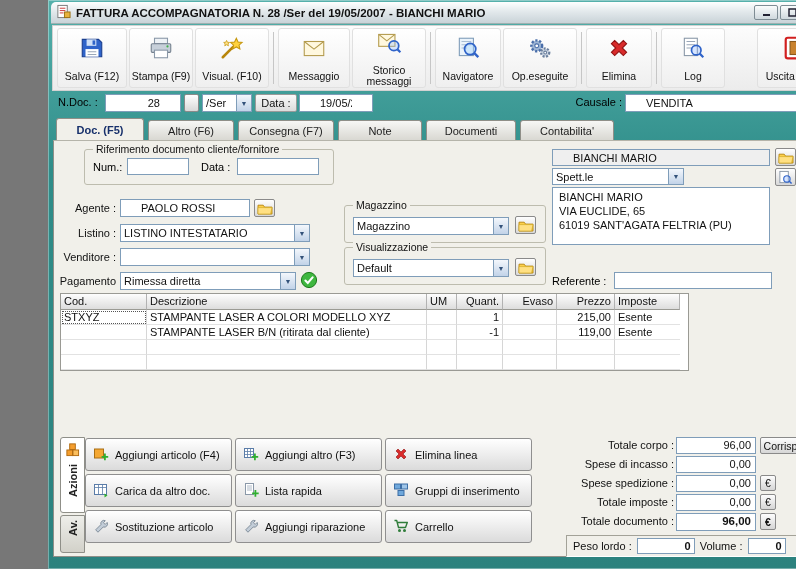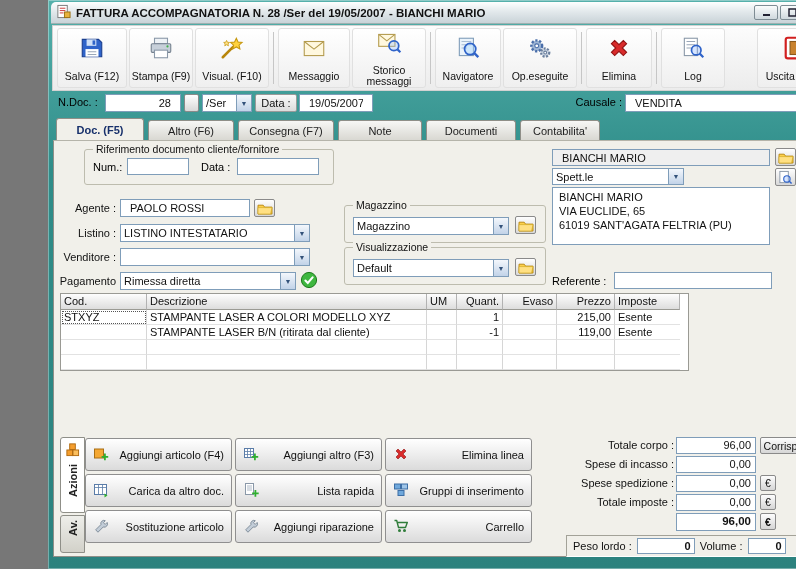--- a/index.html
+++ b/index.html
@@ -13,21 +13,21 @@
   .winbtn{width:24px;height:15px;border:1px solid #7e8c94;border-radius:2px;background:linear-gradient(180deg,#fafcfd,#cfd8dd);display:flex;align-items:center;justify-content:center;}
   .winbtn.close{width:30px;background:linear-gradient(180deg,#f59a8e,#d6321f 60%,#b3250f);border-color:#7e1d12;}
   
   .toolbar{position:absolute;top:25px;left:4px;width:788px;height:66px;background:linear-gradient(180deg,#fcfcfc,#ececec);border:1px solid #d2d2d2;display:flex;align-items:stretch;padding:2px 3px;}
   .tbtn{display:flex;flex-direction:column;align-items:center;justify-content:center;gap:8px;border:1px solid #e0e0e0;border-radius:3px;background:linear-gradient(180deg,#ffffff,#efefef);margin:0 1px;cursor:default;}
   .tbtn .lbl{font-size:10.5px;line-height:11px;text-align:center;}
   .tsep{width:1px;background:#c6c6c6;margin:4px 3px;}
   
   .docrow{position:absolute;top:93px;left:4px;width:788px;height:22px;}
   .lab{position:absolute;line-height:18px;color:#000;}
-  .field{position:absolute;height:18px;border:1px solid #7f9db9;background:#fff;font:11px "Liberation Sans",sans-serif;padding:0 9px;color:#111;}
+  .field{position:absolute;height:18px;border:1px solid #7f9db9;background:#fff;font:11px "Liberation Sans",sans-serif;padding:0 20px;color:#111;}
   .chip{position:absolute;height:18px;border:1px solid #9a9a9a;border-radius:2px;background:linear-gradient(180deg,#fafafa,#dcdcdc);text-align:center;line-height:16px;}
   .sbtn{position:absolute;width:21px;height:18px;border:1px solid #8a8a8a;border-radius:2px;background:linear-gradient(180deg,#fefefe,#d8d8d8);display:flex;align-items:center;justify-content:center;}
   .icobtn{position:absolute;display:flex;align-items:center;justify-content:center;background:none;border:none;}
   .select{position:absolute;height:18px;border:1px solid #7f9db9;background:#fff;display:flex;align-items:center;}
   .select .val{flex:1;padding:0 3px;white-space:nowrap;overflow:hidden;}
   .select .dd{width:15px;align-self:stretch;border-left:1px solid #7f9db9;background:linear-gradient(180deg,#f3f7fc,#c2d3e8);display:flex;align-items:center;justify-content:center;font-size:7px;color:#33527a;}
   
   .tabs{position:absolute;top:118px;left:8px;height:23px;display:flex;gap:4px;align-items:flex-end;}
   .tab{height:21px;display:flex;align-items:center;justify-content:center;background:linear-gradient(180deg,#f7f7f5,#d7d6d0);border:1px solid #8f8f88;border-bottom:none;border-radius:3px 3px 0 0;color:#222;}
   .tab.active{background:#f1f0ea;height:23px;font-weight:bold;color:#17306b;}
@@ -45,21 +45,21 @@
   .header .gcell{background:linear-gradient(180deg,#fdfdfd,#dddddd);border-right:1px solid #b2b2b2;border-bottom:1px solid #9a9a94;line-height:15px;}
   .c0{width:86px}.c1{width:280px}.c2{width:30px}.c3{width:46px}.c4{width:54px}.c5{width:58px}.c6{width:65px;border-right:none}
   .num{text-align:right;}
   .focuscell{outline:1px dotted #555;outline-offset:-2px;}
   
   .vtab{position:absolute;left:6px;width:25px;border:1px solid #8f8f88;border-radius:3px 0 0 3px;display:flex;flex-direction:column;align-items:center;padding:4px 0;gap:5px;}
   .vtab.active{background:#fff;}
   .vtab.inactive{background:linear-gradient(180deg,#eeeeea,#d2d1c9);}
   .vtxt{writing-mode:vertical-rl;transform:rotate(180deg);font-size:11px;font-weight:bold;color:#222;}
   .abtn{position:absolute;width:147px;height:33px;border:1px solid #8f8f8f;border-radius:3px;background:linear-gradient(180deg,#ffffff,#dbdbdb);display:flex;align-items:center;gap:6px;padding:0 7px;}
-  .abtn .albl{flex:1;text-align:right;}
+  .abtn .albl{flex:1;text-align:left;}
   
   .tlabel{position:absolute;width:108px;text-align:right;line-height:17px;}
   .tval{position:absolute;width:80px;height:17px;border:1px solid #7f9db9;background:#fff;text-align:right;padding:0 4px;line-height:15px;}
   .minibtn{position:absolute;border:1px solid #8a8a8a;border-radius:2px;background:linear-gradient(180deg,#fdfdfd,#d6d6d6);display:flex;align-items:center;justify-content:center;font-size:10.5px;}
   .pesobox{position:absolute;left:512px;top:394px;width:246px;height:22px;border:1px solid;border-color:#a3a298 #ffffff #ffffff #a3a298;display:flex;align-items:center;gap:5px;padding:0 6px;}
   .pval{height:16px;border:1px solid #7f9db9;background:#fff;text-align:right;font-weight:bold;padding:0 3px;line-height:14px;}
 </style>
 </head>
 <body>
 
@@ -233,21 +233,21 @@
       </div>
     <div class="tab" style="width:96px">
         <span>Consegna (F7)</span>
       </div>
     <div class="tab" style="width:84px">
         <span>Note</span>
       </div>
     <div class="tab" style="width:90px">
         <span>Documenti</span>
       </div>
-    <div class="tab" style="width:80px">
+    <div class="tab" style="width:94px">
         <span>Contabilita'</span>
       </div>
   </div>
 
   <div class="panel">
 
     <div class="gb" style="left:30px;top:8px;width:250px;height:36px">
       <span class="legend">Riferimento documento cliente/fornitore</span>
       <span class="lab" style="left:8px;top:8px">Num.:</span>
       <input class="field" style="left: 42px; top: 8px; width: 62px; height: 17px;" value="">
@@ -520,20 +520,21 @@
     <span class="tval" style="left:622px;top:315px">0,00</span>
 
     <span class="tlabel" style="left:512px;top:334px">Spese spedizione :</span>
     <span class="tval" style="left:622px;top:334px">0,00</span>
     <span class="minibtn" style="left:706px;top:334px;width:16px;height:16px">€</span>
 
     <span class="tlabel" style="left:512px;top:353px">Totale imposte :</span>
     <span class="tval" style="left:622px;top:353px">0,00</span>
     <span class="minibtn" style="left:706px;top:353px;width:16px;height:16px">€</span>
 
+    <span class="tlabel" style="left:512px;top:372px">Totale documento :</span>
     <span class="tval" style="left:622px;top:372px;height:18px;font-weight:bold;font-size:11.5px">96,00</span>
     <span class="minibtn" style="left:706px;top:372px;width:16px;height:17px;font-weight:bold">€</span>
     <span class="minibtn" style="left:753px;top:372px;width:16px;height:17px">
         <svg width="13" height="11" viewBox="0 0 14 12">
           <path d="M12.5 6H3.5M3.5 6l3-3M3.5 6l3 3" stroke="#2f63c9" stroke-width="1.6" fill="none"></path>
         </svg>
       </span>
 
     <div class="pesobox">
       <span>Peso lordo :</span>

